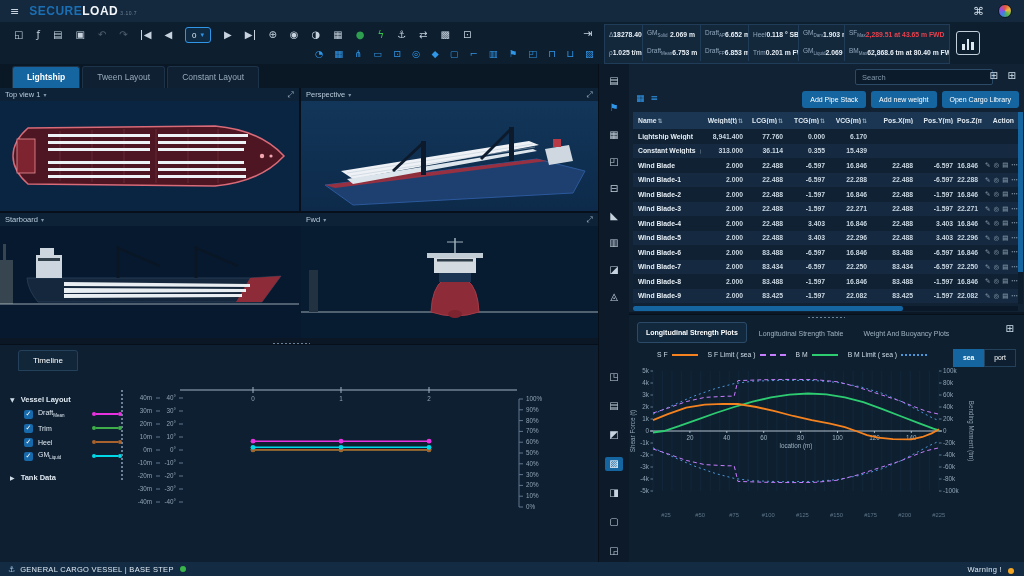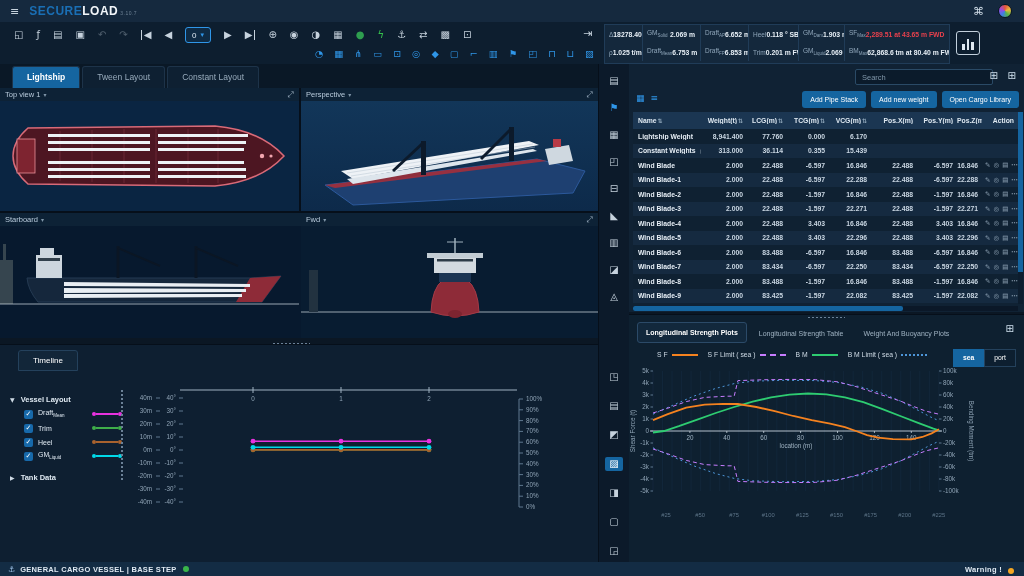--- a/index.html
+++ b/index.html
@@ -117,21 +117,21 @@
   .spbtn{height:16px;line-height:16px;padding:0 9px;font-size:6.8px;cursor:pointer;border:1px solid #24415c;color:#fff;}
   .spbtn.active{background:#1565a0;font-weight:bold;border-color:#1565a0;}
   .spbtn.inactive{background:#0d1f30;}
   .ax{font-size:6.3px;fill:#8fa3b5;font-family:"Liberation Sans",sans-serif;}
   .axf{font-size:5.8px;fill:#5d7488;font-family:"Liberation Sans",sans-serif;}
   .axl{font-size:6.3px;fill:#9fb2c2;font-family:"Liberation Sans",sans-serif;}
   .sprint{position:absolute;right:10px;top:8px;font-family:"DejaVu Sans",sans-serif;font-size:10px;color:#cfe0ee;cursor:pointer;}
   
   .statusbar{left:0;top:562px;width:1024px;height:14px;background:#132c44;display:flex;align-items:center;font-size:7.5px;}
   .statusbar .sic2{font-family:"DejaVu Sans",sans-serif;font-size:8px;color:#9fc3e8;margin:0 5px 0 8px;}
-  .statusbar .stext{font-weight:bold;color:#dfe9f2;letter-spacing:.3px;}
+  .statusbar .stext{font-weight:normal;color:#dfe9f2;letter-spacing:.3px;}
   .dot{width:6px;height:6px;border-radius:50%;margin-left:6px;}
   .dot.green{background:#39b54a;} .dot.orange{background:#f5a623;}
   .statusbar .right{margin-left:auto;display:flex;align-items:flex-end;margin-right:10px;}
 </style>
 </head>
 <body>
 
 <div id="app">
 
   <div class="abs titlebar">

